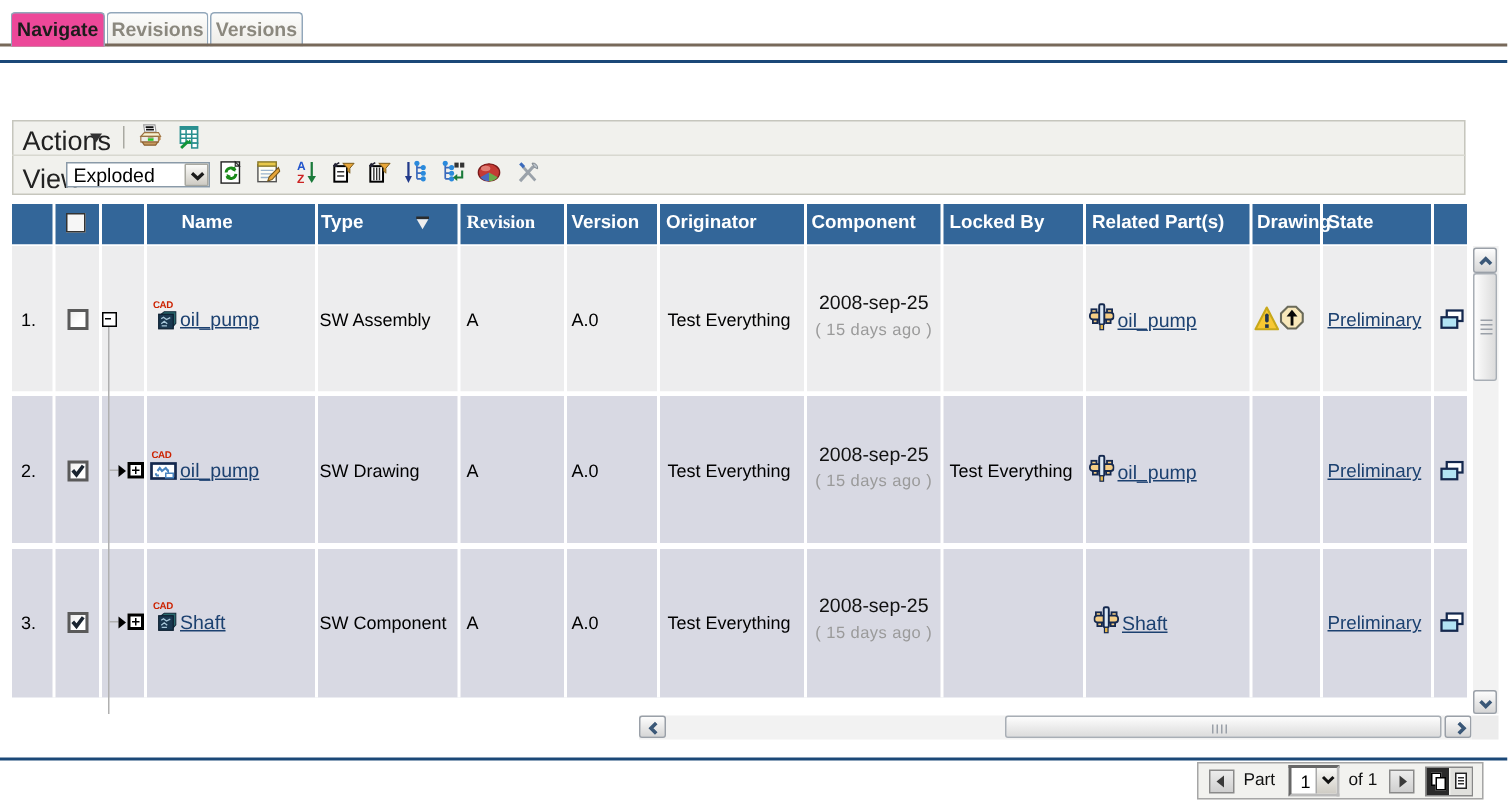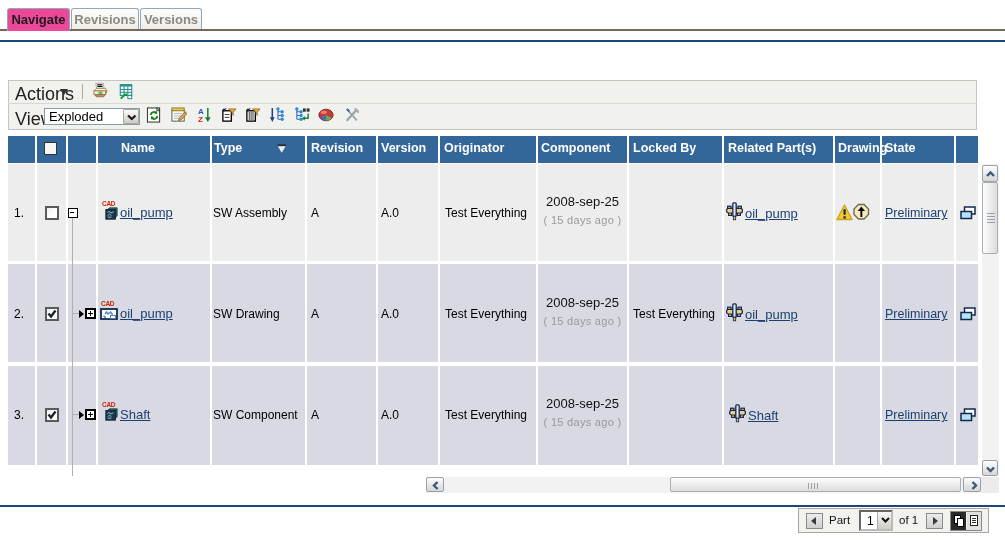--- a/index.html
+++ b/index.html
@@ -177,21 +177,21 @@
     <path d="M3.2 1.6 L6 4.5" stroke="#3a6abc" stroke-width="2.4"></path>
   </svg>
 
   <div class="hdr"></div>
   <div class="hlbl" style="left:101px;margin-left:20px;">Name</div>
   <div class="hlbl" style="left:214px;">Type</div>
   <svg class="abs" style="left:277px; top:144px;" width="10" height="10">
       <path d="M0.5 1.2 L9 1.2" stroke="#2b2b2b" stroke-width="1.7"></path>
       <path d="M0.8 2.2 L8.6 2.2 L4.7 8.8 Z" fill="#eeeeee"></path>
     </svg>
-  <div class="hlbl" style="left:311px;">Revision</div>
+  <div class="hlbl" style="left:311px;font-family:Liberation Serif, serif;">Revision</div>
   <div class="hlbl" style="left:381px;">Version</div>
   <div class="hlbl" style="left:444px;">Originator</div>
   <div class="hlbl" style="left:541px;">Component</div>
   <div class="hlbl" style="left:633px;">Locked By</div>
   <div class="hlbl" style="left:728px;">Related Part(s)</div>
   <div class="hlbl" style="left:838px;">Drawing</div>
   <div class="hlbl" style="left:885px;">State</div>
   <div class="abs" style="left:44px; top:142px; width:13px; height:13px; background:#f6f6f6; border:1px solid #333;"></div>
 
   <div class="row r1" style="top:164px; height:97px;"></div>

